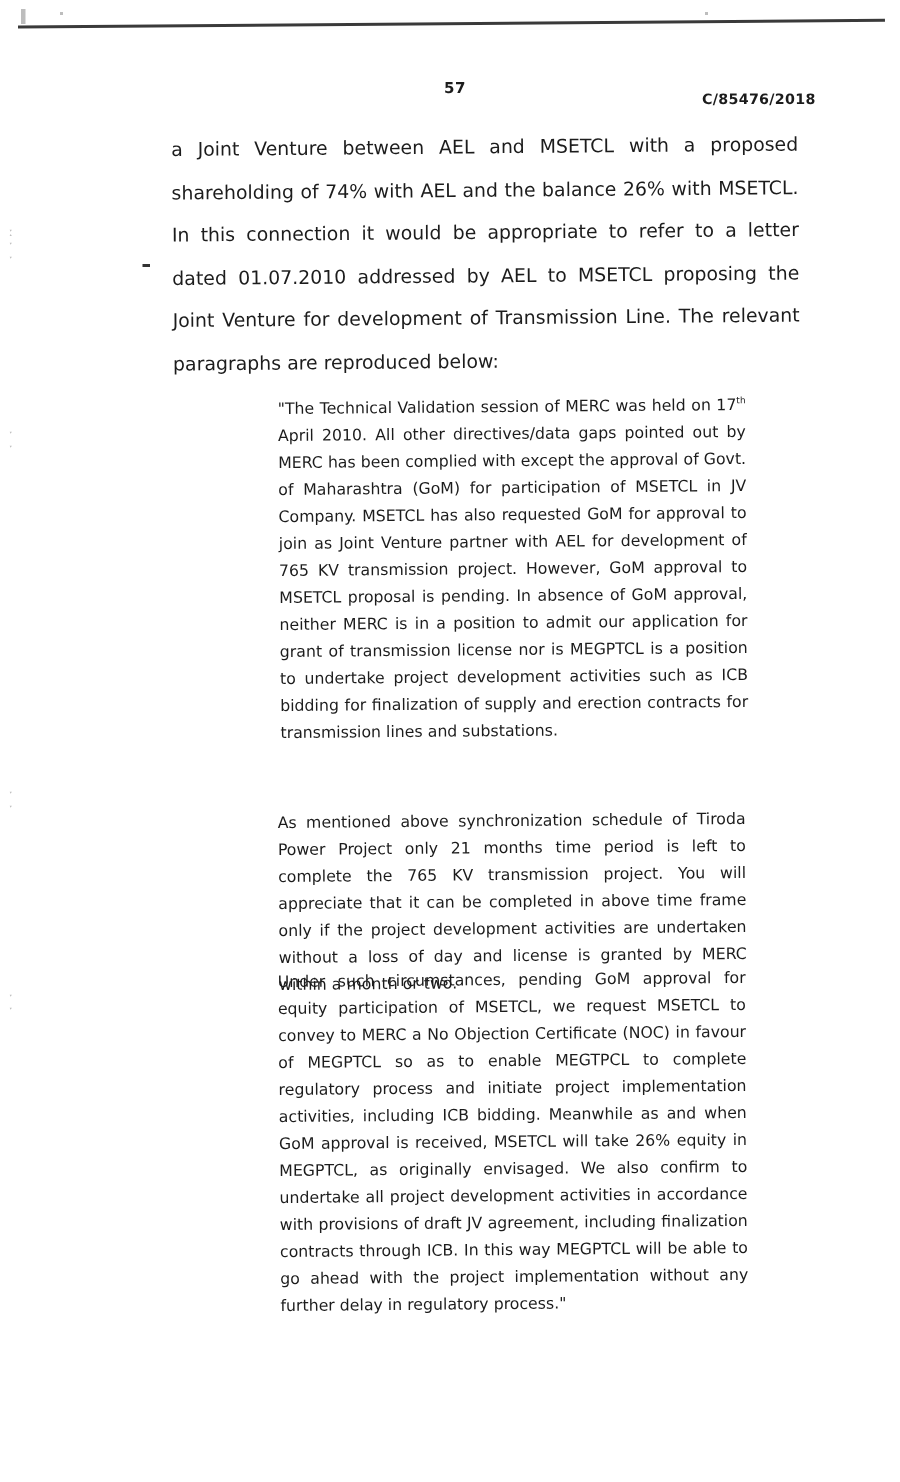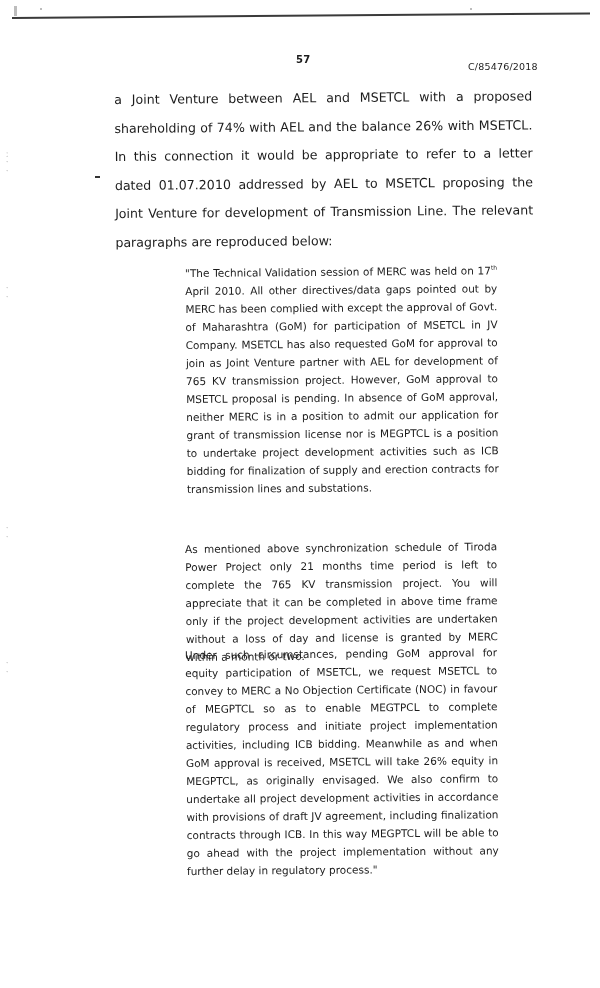--- a/index.html
+++ b/index.html
@@ -9,21 +9,21 @@
   }
   .top-rule {
     position: absolute; left: 12px; top: 17px; width: 578px; height: 2px;
     background: #3a3a3a; transform: rotate(-0.45deg); transform-origin: left center;
   }
   .scan-speck { position: absolute; background: #bdbdbd; }
   .page-number {
     position: absolute; left: 296px; top: 54px; font-size: 10px; font-weight: bold; letter-spacing: 0.3px;
   }
   .case-number {
-    position: absolute; left: 468px; top: 61px; font-size: 9.5px; font-weight: normal; letter-spacing: 0.2px;
+    position: absolute; left: 468px; top: 61px; font-size: 9.5px; font-weight: bold; letter-spacing: 0.2px;
   }
   .body-para {
     position: absolute; left: 114px; top: 86px; width: 418px;
     font-size: 12.6px; line-height: 28.6px; text-align: justify; text-align-last: left;
     transform: rotate(-0.5deg); transform-origin: left top;
   }
   .quote {
     position: absolute; left: 185px; width: 312px;
     font-size: 10.5px; line-height: 18px; text-align: justify; text-align-last: left;
     transform: rotate(-0.5deg); transform-origin: left top;

